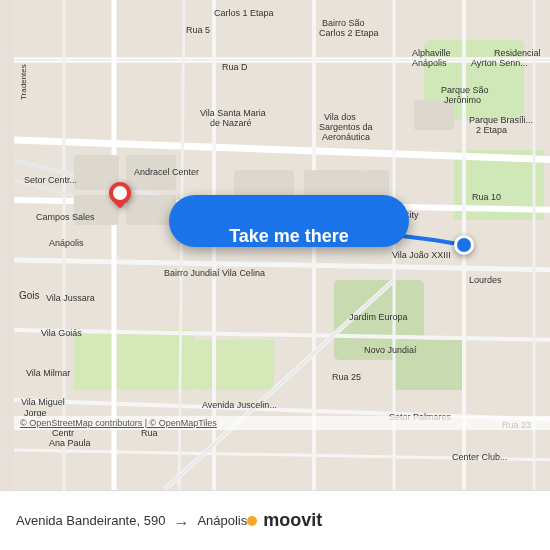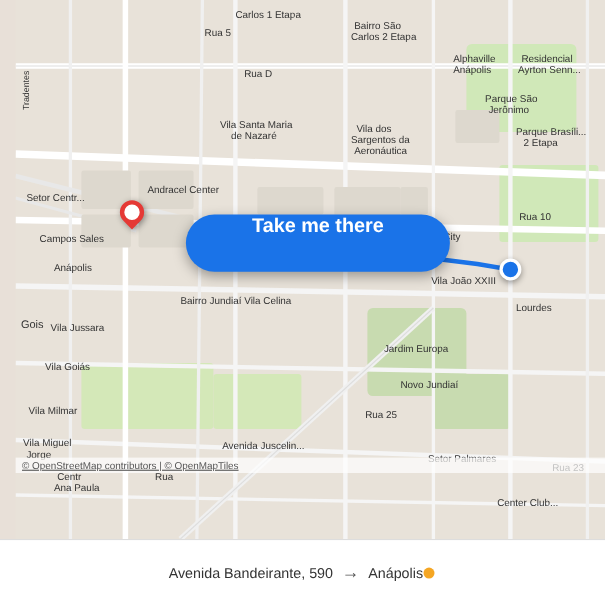--- a/index.html
+++ b/index.html
@@ -36,21 +36,21 @@
       width: 240px;
       height: 52px;
       background: #1a73e8;
       color: white;
       border: none;
       border-radius: 28px;
       font-size: 18px;
       font-weight: 600;
       cursor: pointer;
       display: flex;
-      align-items: flex-start;
+      align-items: flex-end;
       justify-content: center;
       box-shadow: 0 4px 12px rgba(0,0,0,0.35);
       z-index: 10;
     }
 
     
     .pin-red {
       position: absolute;
       top: 182px;
       left: 95px;
@@ -89,21 +89,21 @@
 
     
     #bottom-bar {
       width: 550px;
       height: 60px;
       background: white;
       display: flex;
       align-items: center;
       padding: 0 16px;
       border-top: 1px solid #ddd;
-      justify-content: center;
+      justify-content: flex-start;
     }
 
     .bottom-left {
       display: flex;
       flex-direction: column;
     }
 
     .bottom-address {
       font-size: 13px;
       color: #333;
@@ -221,21 +221,21 @@
     <rect x="290" y="170" width="60" height="55" fill="#ddd8ce" rx="2"></rect>
     <rect x="400" y="100" width="40" height="30" fill="#ddd8ce" rx="2"></rect>
     <rect x="350" y="170" width="25" height="25" fill="#ddd8ce" rx="2"></rect>
   </svg>
 
   <div class="map-label" style="top:8px;left:200px">Carlos 1 Etapa</div>
   <div class="map-label" style="top:18px;left:308px">Bairro São</div>
   <div class="map-label" style="top:28px;left:305px">Carlos 2 Etapa</div>
   <div class="map-label" style="top:48px;left:398px">Alphaville</div>
   <div class="map-label" style="top:58px;left:398px">Anápolis</div>
-  <div class="map-label" style="top:48px;left:460px">Residencial</div>
+  <div class="map-label" style="top:48px;left:480px">Residencial</div>
   <div class="map-label" style="top:58px;left:457px">Ayrton Senn...</div>
   <div class="map-label" style="top:85px;left:427px">Parque São</div>
   <div class="map-label" style="top:95px;left:430px">Jerônimo</div>
   <div class="map-label" style="top:115px;left:455px">Parque Brasíli...</div>
   <div class="map-label" style="top:125px;left:462px">2 Etapa</div>
   <div class="map-label" style="top:108px;left:186px">Vila Santa Maria</div>
   <div class="map-label" style="top:118px;left:196px">de Nazaré</div>
   <div class="map-label" style="top:112px;left:310px">Vila dos</div>
   <div class="map-label" style="top:122px;left:305px">Sargentos da</div>
   <div class="map-label" style="top:132px;left:308px">Aeronáutica</div>
@@ -284,14 +284,15 @@
 <div id="bottom-bar">
   <div class="bottom-left">
     <div class="bottom-row">
       <span class="bottom-address">Avenida Bandeirante, 590</span>
       <span class="bottom-arrow">→</span>
       <span class="bottom-destination">Anápolis</span>
     </div>
   </div>
   <div class="moovit-logo">
     <span class="moovit-dot"></span>
+    <span class="moovit-text">moovit</span>
   </div>
 </div>
 
 </body></html>

